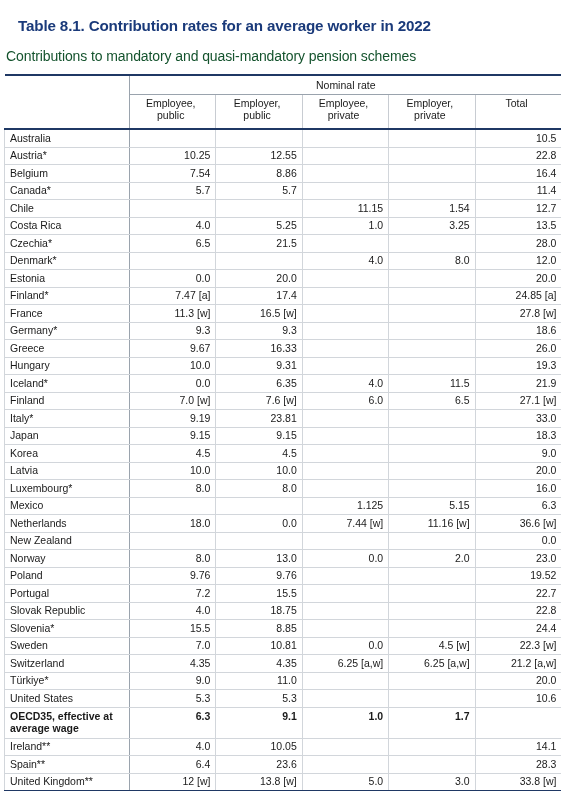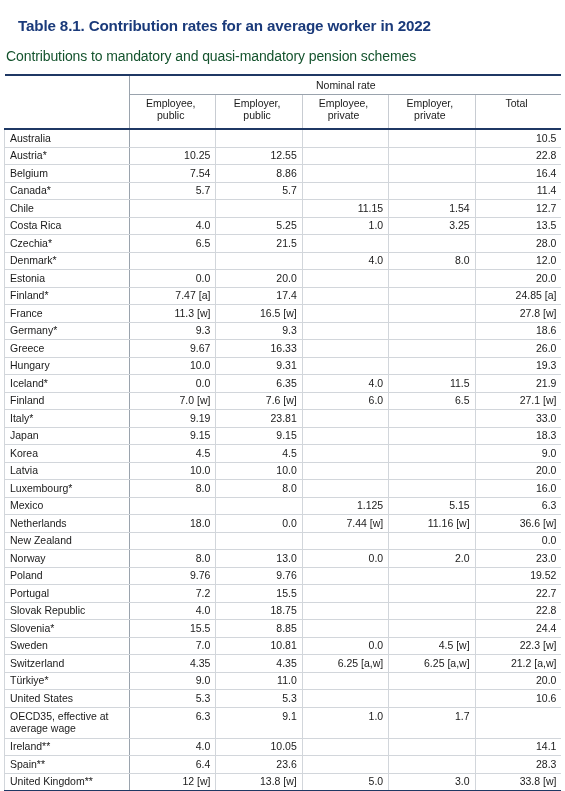--- a/index.html
+++ b/index.html
@@ -127,21 +127,21 @@
   }
   td.num {
     text-align: right;
     padding-right: 6px;
   }
   td.num.first-num {
     border-left: 0.8px solid #9aa3ad;
   }
 
   tr.oecd td {
-    font-weight: normal;
+    font-weight: bold;
     height: 27px;
     line-height: 12.5px;
     white-space: normal;
     vertical-align: top;
     padding-top: 2px;
   }
   tr.oecd td.country {
     white-space: normal;
   }
 

